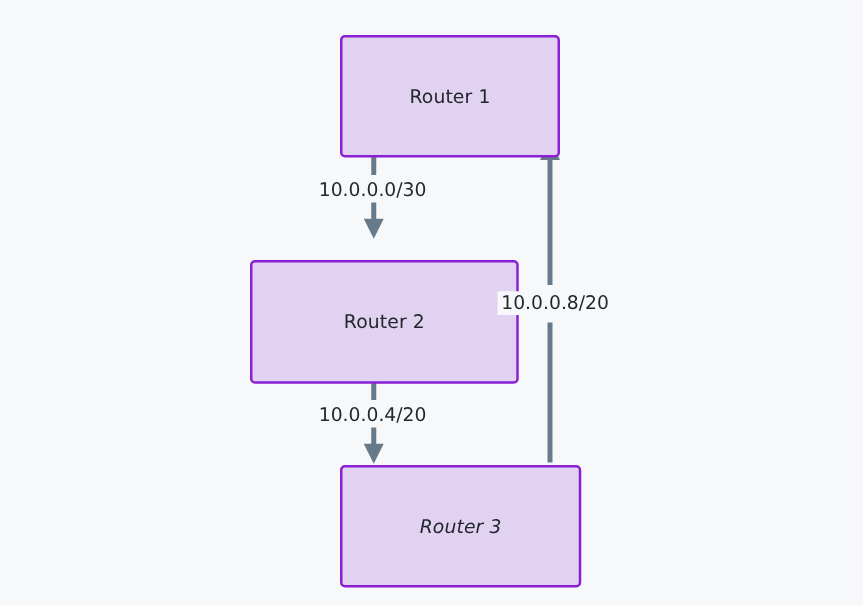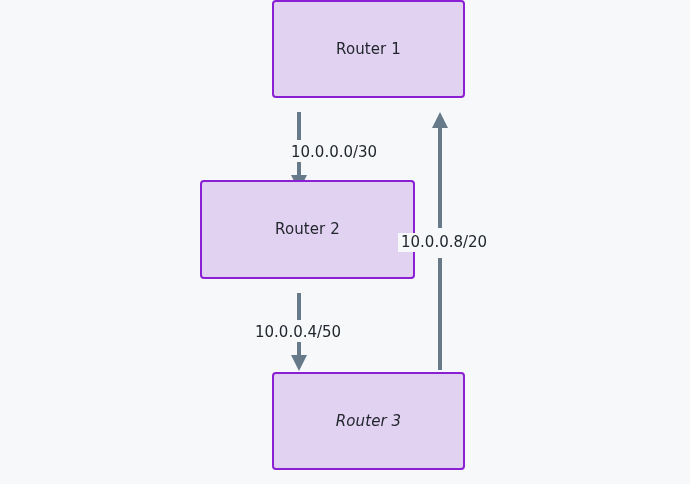--- a/index.html
+++ b/index.html
@@ -29,22 +29,22 @@
     align-items: center;
     justify-content: center;
   }
   .node-label {
     font-size: 15px;
     color: #22272e;
     letter-spacing: 0.1px;
     line-height: 1;
     white-space: nowrap;
   }
-  #node-router-1 { left: 272px; top: 0;  width: 193px; height: 98px; }
-  #node-router-2 { left: 200px; top: 180px; width: 215px; height: 99px; }
+  #node-router-1 { left: 272px; top: 28px;  width: 176px; height: 98px; }
+  #node-router-2 { left: 200px; top: 208px; width: 215px; height: 99px; }
   #node-router-3 { left: 272px; top: 372px; width: 193px; height: 98px; font-style: italic; }
 
   .edge-svg {
     position: absolute;
     left: 0;
     top: 0;
     width: 690px;
     height: 484px;
     overflow: visible;
     pointer-events: none;
@@ -59,21 +59,21 @@
   }
   .edge-label {
     position: absolute;
     font-size: 15px;
     color: #22272e;
     line-height: 1;
     white-space: nowrap;
     background: #f7f8fa;
     padding: 2px 3px;
   }
-  #edge-label-0 { left: 252px; top: 143px; margin-left: 36px; }
+  #edge-label-0 { left: 252px; top: 143px; }
   #edge-label-1 { left: 252px; top: 323px; }
   #edge-label-2 { left: 398px; top: 233px; }
 </style>
 </head>
 <body>
 
 <div id="diagram-canvas">
 
   <svg class="edge-svg" viewBox="0 0 690 484">
 
@@ -102,16 +102,16 @@
 
   <div class="node" id="node-router-2">
     <span class="node-label">Router 2</span>
   </div>
 
   <div class="node" id="node-router-3">
     <span class="node-label">Router 3</span>
   </div>
 
   <div class="edge-label" id="edge-label-0">10.0.0.0/30</div>
-  <div class="edge-label" id="edge-label-1">10.0.0.4/50</div>
+  <div class="edge-label" id="edge-label-1">10.0.0.4/20</div>
   <div class="edge-label" id="edge-label-2">10.0.0.8/20</div>
 
 </div>
 
 </body></html>

